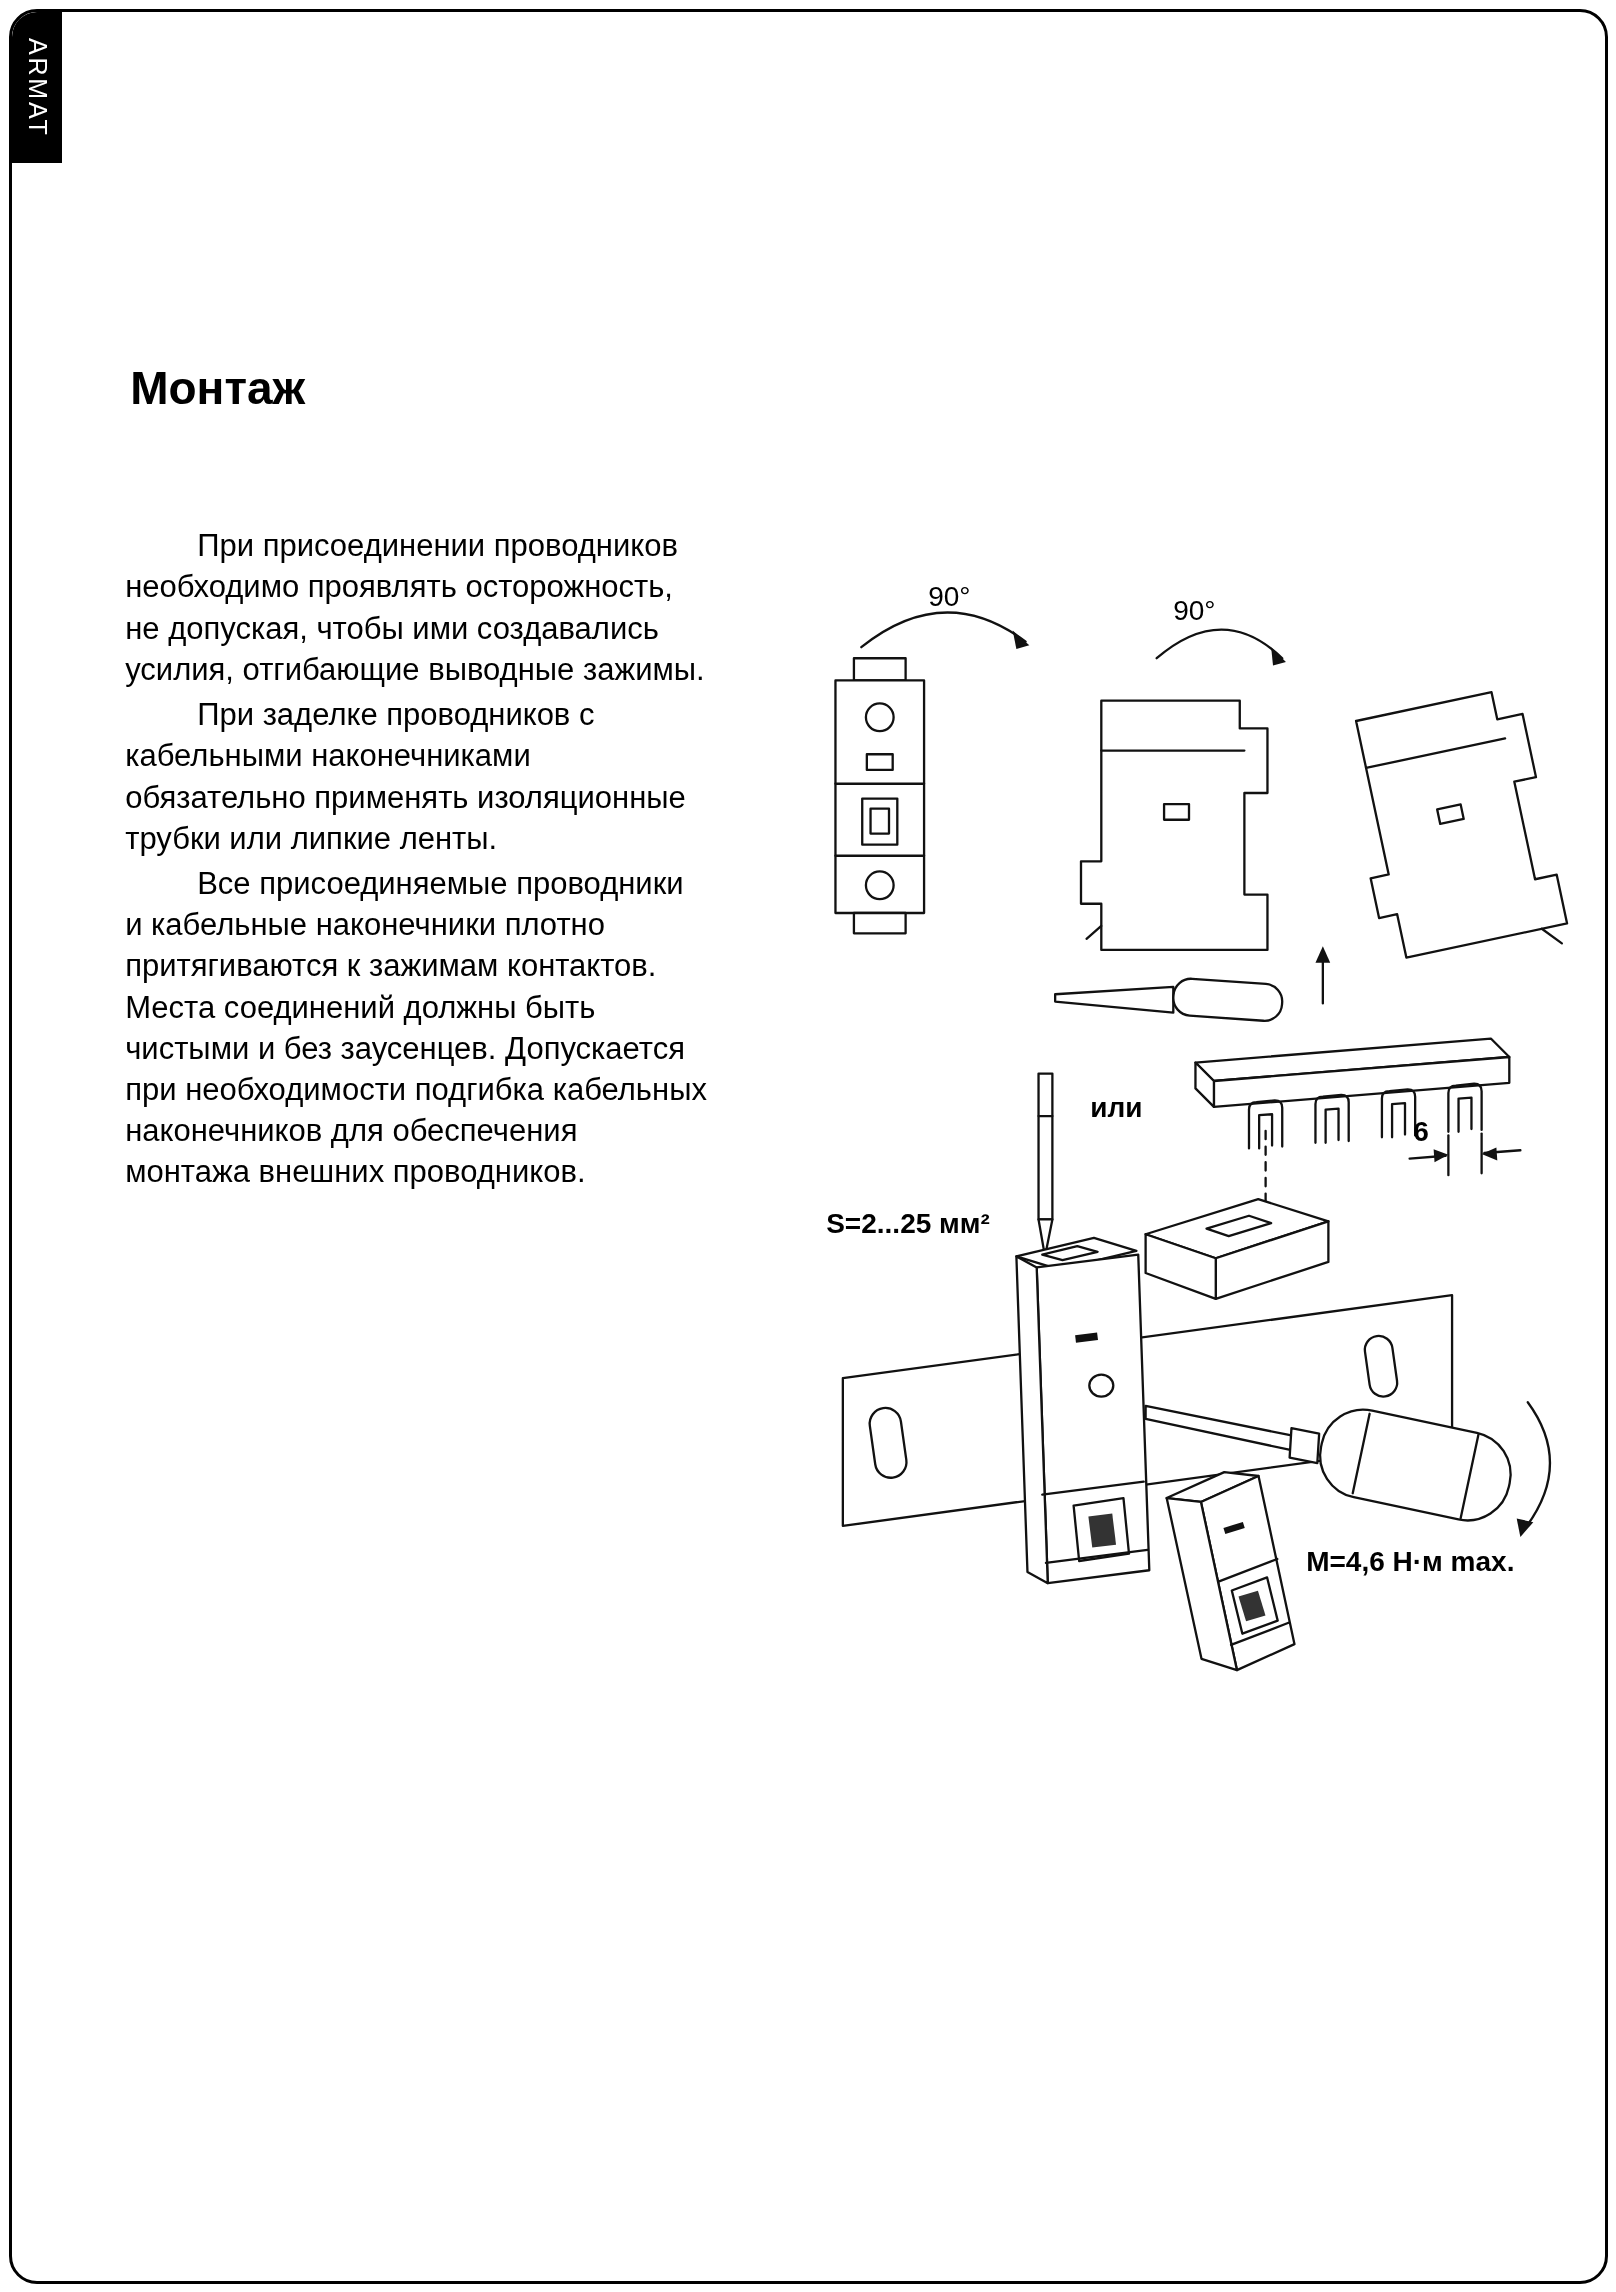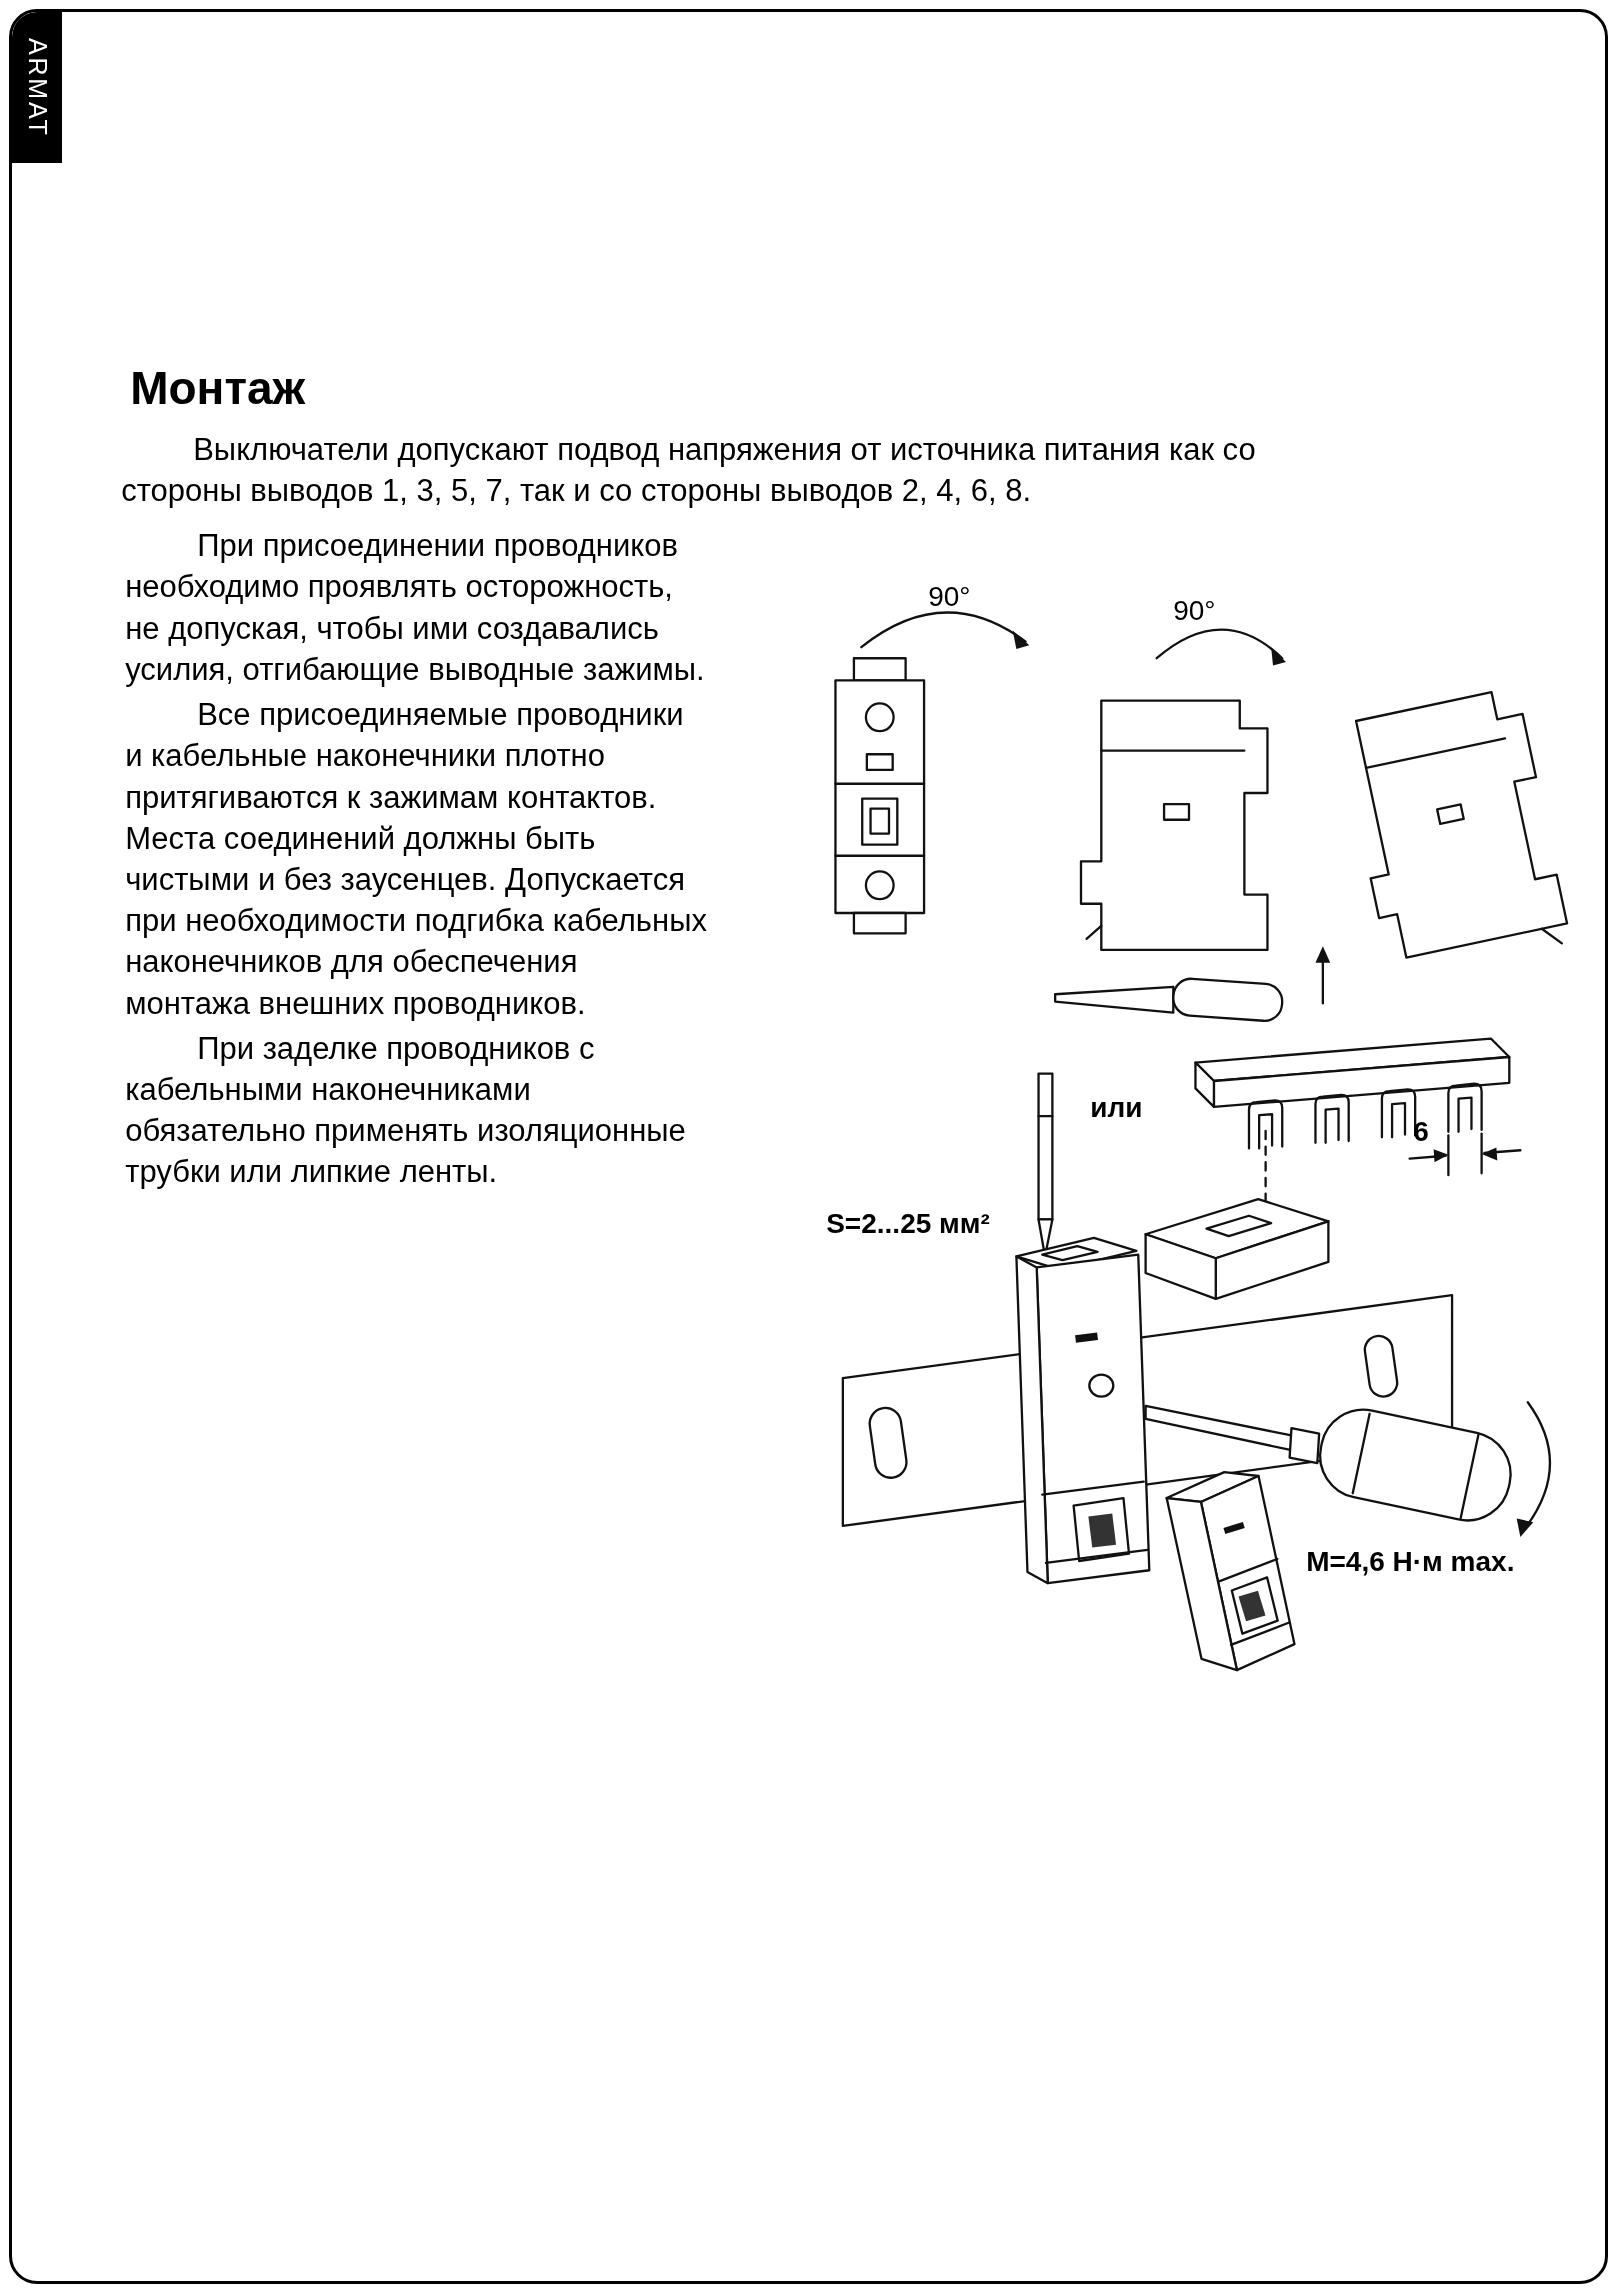--- a/index.html
+++ b/index.html
@@ -37,26 +37,25 @@
 <div class="canvas">
   <div class="page">
 
     <div class="spine">
       <span class="spine-text">ARMAT</span>
     </div>
 
 
     <h1 class="heading">Монтаж</h1>
 
-    <p class="intro">Выключатели допускают подвод напряжения от источника питания как со стороны выводов 1, 3, 5, 7, так и со стороны выводов 2, 4, 6, 8.</p>
 
     <div class="col">
       <p>При присоединении проводников необходимо проявлять осторожность, не допуская,  чтобы ими создавались усилия,  отгибающие выводные зажимы.</p>
+      <p>При заделке проводников с кабельными наконечниками обязательно применять изоляционные трубки или липкие ленты.</p>
       <p>Все присоединяемые проводники и кабельные наконечники плотно притягиваются к зажимам контактов. Места соединений должны быть чистыми и без заусенцев. Допускается при необходимости подгибка кабельных наконечников для обеспечения монтажа внешних проводников.</p>
-      <p>При заделке проводников с кабельными наконечниками обязательно применять изоляционные трубки или липкие ленты.</p>
     </div>
 
     <div class="figure">
 
       <svg viewBox="0 0 910 1300" width="840" height="1200" fill="none" stroke="#111" stroke-width="2.5" stroke-linejoin="round" stroke-linecap="round">
 
         <g>
           <rect x="92" y="140" width="56" height="24" fill="#fff"></rect>
           <rect x="72" y="164" width="96" height="252" fill="#fff"></rect>
           <circle cx="120" cy="204" r="15" fill="#fff"></circle>

